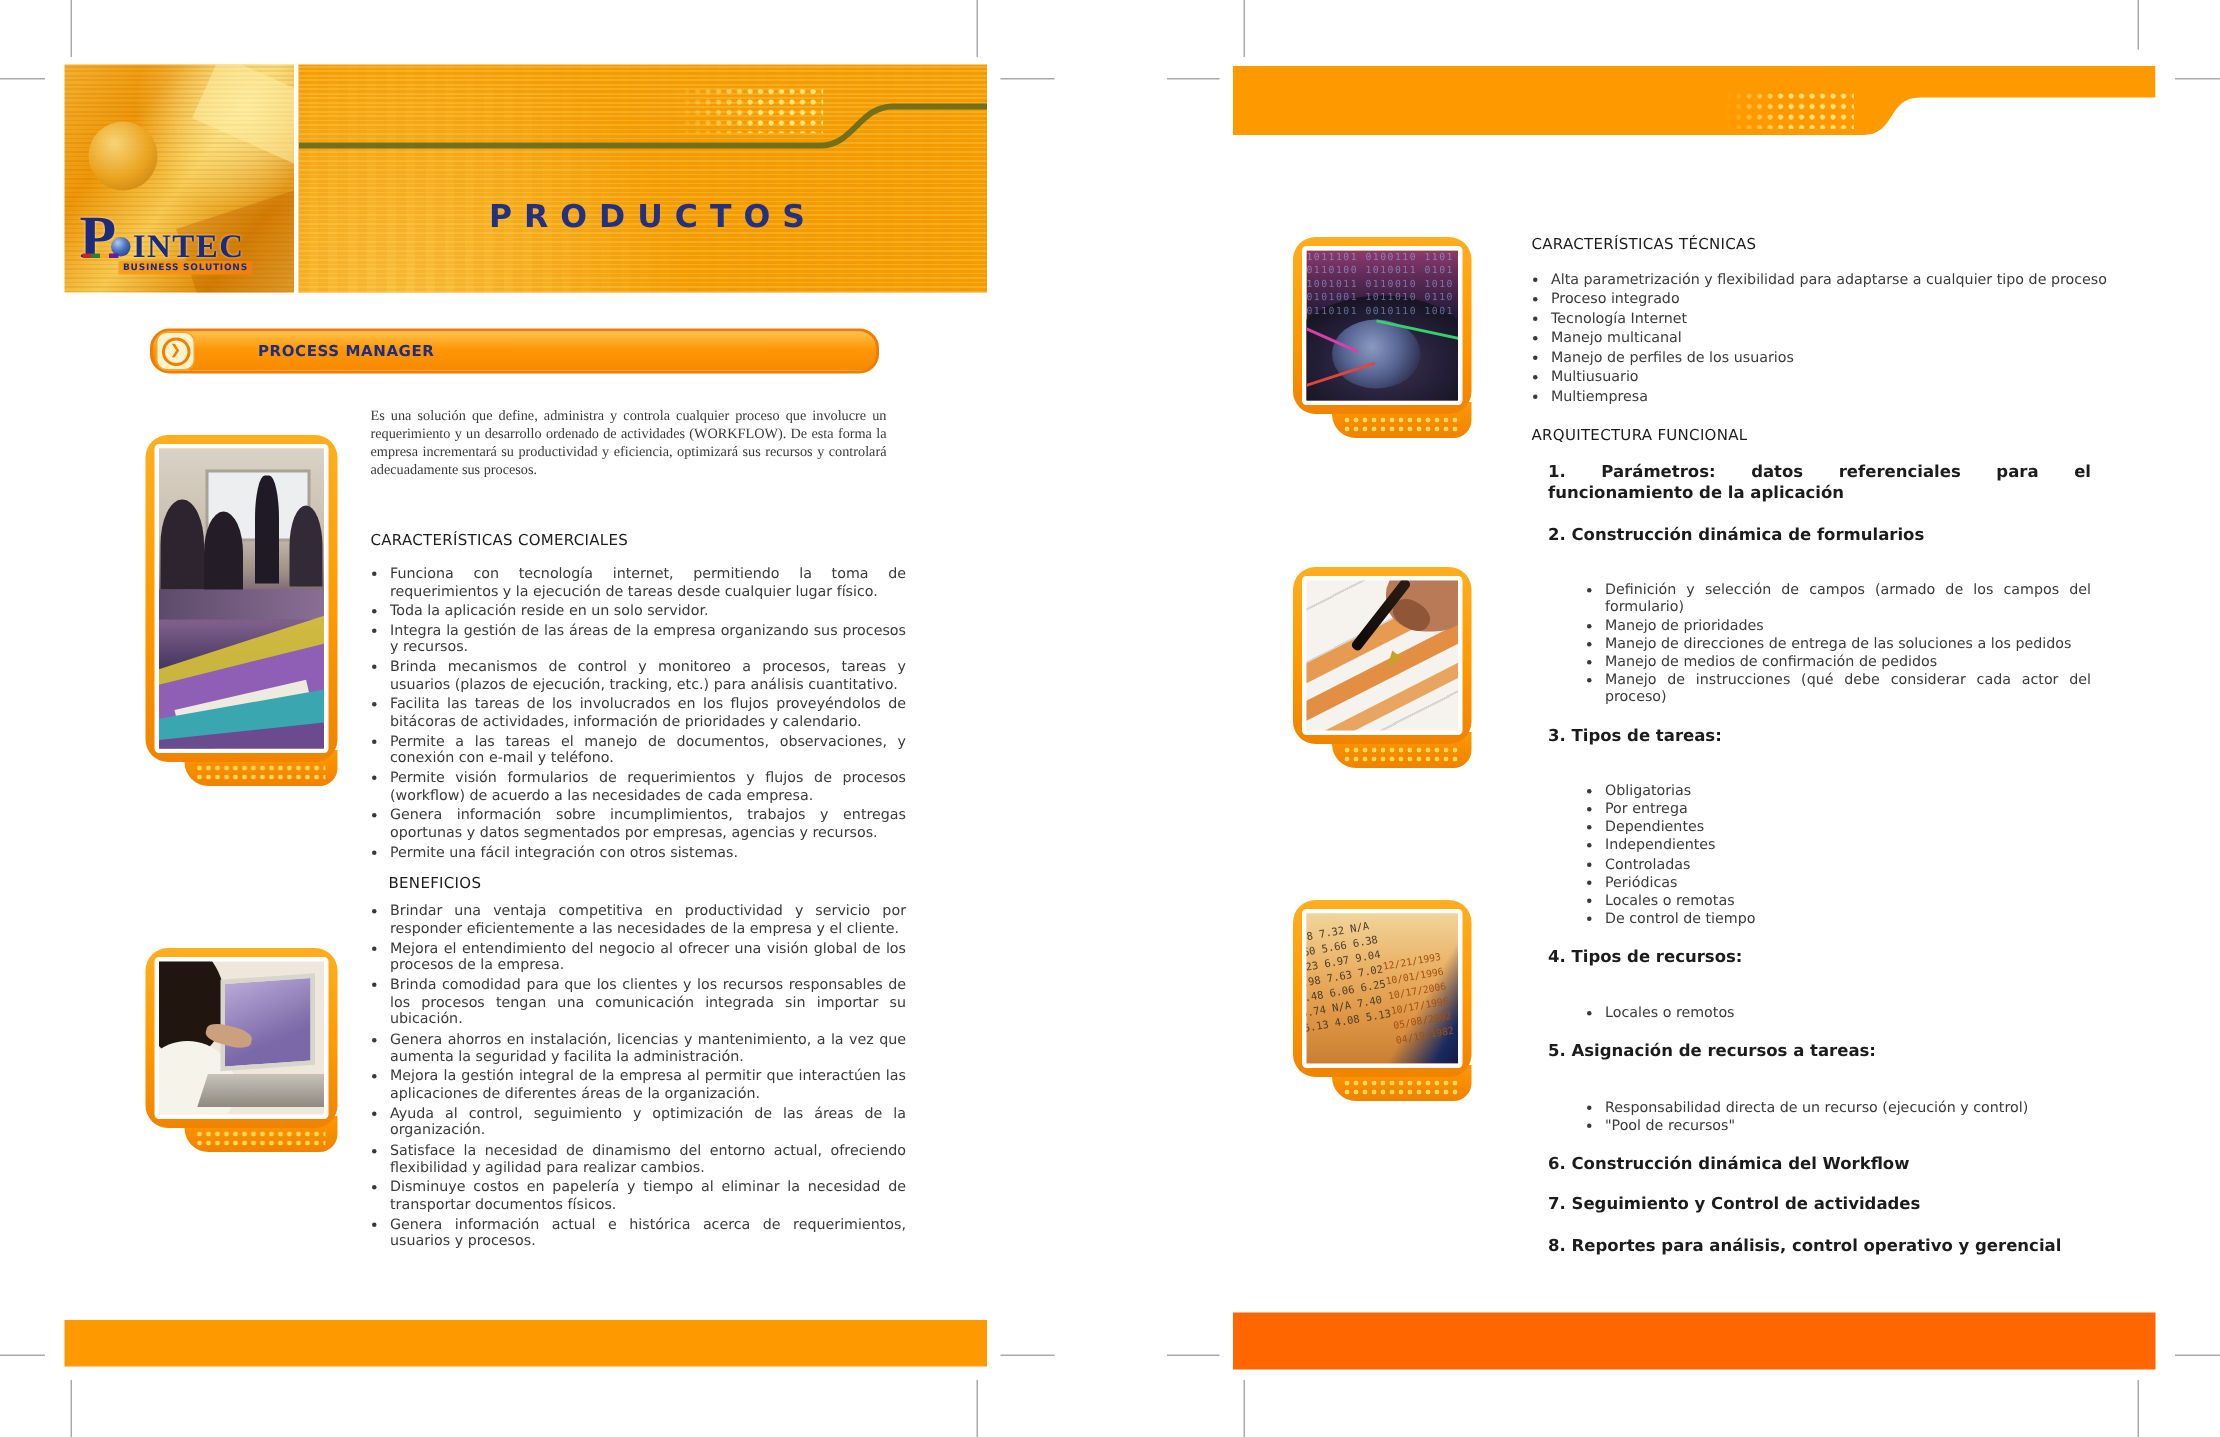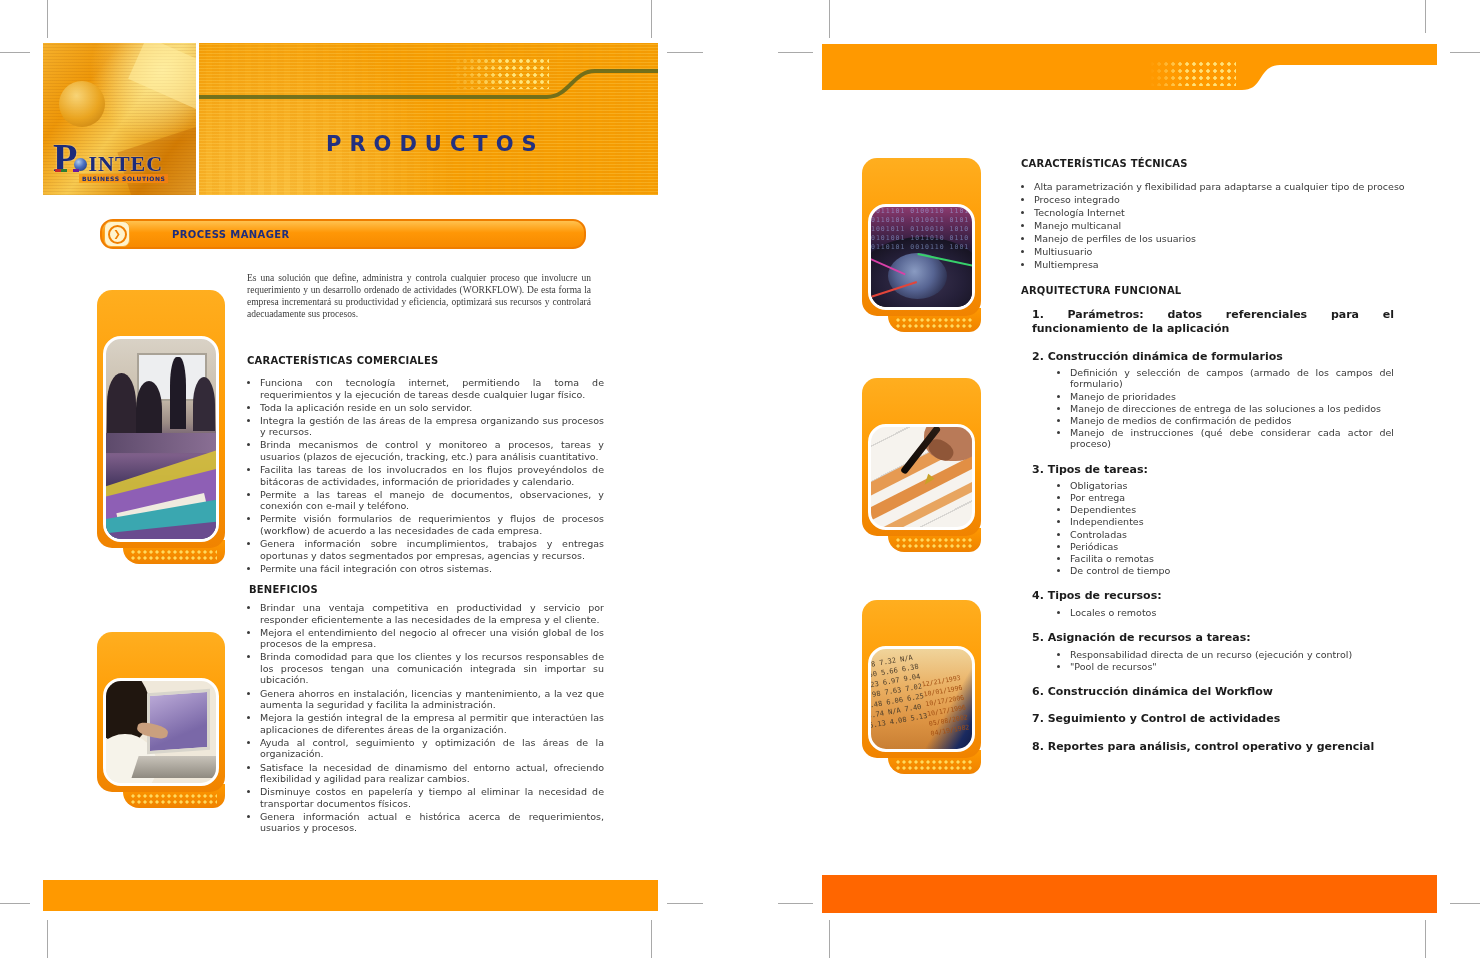--- a/index.html
+++ b/index.html
@@ -49,21 +49,21 @@
       border:2px solid #ef7d00;display:flex;align-items:center;}
   .pm-icon{width:24px;height:24px;margin-left:2px;border-radius:7px;background:#fff3cd;border:1px solid #f9a52a;
       display:flex;align-items:center;justify-content:center;flex:none;}
   .pm-circle{width:15px;height:15px;border:2px solid #f07f00;border-radius:50%;color:#f07f00;font-size:9px;
       font-weight:bold;display:flex;align-items:center;justify-content:center;line-height:1;}
   .pm-label{margin-left:42px;color:#1e2d7c;font-weight:bold;font-size:10px;letter-spacing:.4px;}
   
   .frame{position:absolute;}
   .frame-main{background:linear-gradient(180deg,#ffae1f 0%,#ff9900 55%,#f08300 100%);
       border-radius:15px;padding:6px;position:relative;z-index:2;}
-  .frame-photo{border:3px solid #fff;border-radius:18px;overflow:hidden;position:relative;background:#ddd;margin-top:40px;}
+  .frame-photo{border:3px solid #fff;border-radius:3px;overflow:hidden;position:relative;background:#ddd;}
   .frame-tab{position:relative;z-index:1;margin:-8px 0 0 26px;height:24px;
       background:linear-gradient(180deg,#ff9900,#ef8200);border-radius:0 0 12px 16px;}
   .tabdots{position:absolute;left:8px;right:8px;top:10px;bottom:3px;
       background-image:radial-gradient(circle at 2px 2px,#ffd95e 1.4px,rgba(0,0,0,0) 1.8px);background-size:6px 6px;}
   .ph{position:absolute;}
   
   #photo-meeting{height:200px;background:linear-gradient(180deg,#d9d2c6 0%,#cabfae 28%,#9b8b85 42%,#6e5b6e 50%,#7e5f8a 58%,#4a3a63 72%,#3c3156 100%);}
   .mt-board{left:30%;top:8%;width:60%;height:22%;background:#edeef0;box-shadow:0 0 0 2px #a9a296;}
   .mt-p1{left:1%;top:17%;width:26%;height:30%;background:#2e2430;border-radius:50% 50% 0 0;}
   .mt-p2{left:27%;top:21%;width:24%;height:28%;background:#241d28;border-radius:50% 50% 0 0;}
@@ -110,36 +110,36 @@
       border-top:11px solid #c9a227;transform:rotate(38deg);}
   
   #photo-numbers{height:100px;background:
       linear-gradient(300deg,#101b45 0%,#1a2a60 10%,rgba(26,42,96,0) 30%),
       linear-gradient(180deg,#f0d49b 0%,#eab063 38%,#de9544 70%,#c97f33 100%);}
   .nm-rows{left:-8%;top:2%;width:120%;font-family:"DejaVu Sans Mono",monospace;font-size:7px;line-height:10px;
       color:#4c3d2a;white-space:pre-line;transform:rotate(-10deg);}
   .nm-dates{right:-2%;top:26%;width:48%;font-family:"DejaVu Sans Mono",monospace;font-size:6.5px;line-height:10px;
       color:#a34f12;white-space:pre-line;transform:rotate(-10deg);}
   
-  .heading{font-size:10px;font-weight:bold;color:#1c1c1c;letter-spacing:.2px;}
+  .heading{font-size:10px;font-weight:normal;color:#1c1c1c;letter-spacing:.2px;}
   .para{font-size:9.5px;line-height:1.26;text-align:justify;color:#3a3a3a;font-family:Liberation Serif, serif;}
   ul.b{margin:0;padding-left:13px;list-style:disc outside;}
   ul.b li{font-size:9.5px;line-height:1.22;color:#3a3a3a;text-align:justify;margin:0 0 1.5px;}
   #l-intro{left:247px;top:273px;width:344px;}
   #l-com-h{left:247px;top:355px;}
   #l-com-list{left:247px;top:377px;width:344px;}
-  #l-ben-h{left:249px;top:584px;}
+  #l-ben-h{left:259px;top:584px;}
   #l-ben-list{left:247px;top:602px;width:344px;}
   #r-tech-h{left:1021px;top:158px;}
   #r-tech-list{left:1021px;top:181px;width:372px;}
   #r-arch-h{left:1021px;top:285px;}
   #r-arch-wrap{left:1032px;top:308px;width:362px;}
   .arch-item{margin-bottom:13px;}
   .arch-title{font-size:11px;font-weight:bold;color:#1c1c1c;line-height:1.3;text-align:justify;}
-  .arch-item ul.b{margin-top:3px;padding-left:0;margin-left:26px;padding-left:12px;}
+  .arch-item ul.b{margin-top:24px;padding-left:0;margin-left:26px;padding-left:12px;}
   .arch-item ul.b li{margin-bottom:.5px;}
   
   #rheader{left:822px;top:44px;width:615px;height:46px;}
   #rheader-dots{left:328px;top:18px;width:86px;height:24px;
       background-image:radial-gradient(circle at 2px 2px,#ffe27a 1.5px,rgba(0,0,0,0) 1.9px);background-size:7px 7px;
       -webkit-mask-image:linear-gradient(90deg,rgba(0,0,0,0),#000 45%);
       mask-image:linear-gradient(90deg,rgba(0,0,0,0),#000 45%);}
   #lfooter{left:43px;top:880px;width:615px;height:31px;background:#FF9900;}
   #rfooter{left:822px;top:875px;width:615px;height:38px;background:#FF6600;}
 </style>
@@ -362,21 +362,21 @@
     <div class="arch-item">
       <div class="arch-title">3. Tipos de tareas:</div>
       <ul class="b">
 
       <li>Obligatorias</li>
         <li>Por entrega</li>
         <li>Dependientes</li>
         <li>Independientes</li>
         <li>Controladas</li>
         <li>Periódicas</li>
-        <li>Facilita o remotas</li>
+        <li>Locales o remotas</li>
         <li>De control de tiempo</li>
       </ul>
     </div>
 
     <div class="arch-item">
       <div class="arch-title">4. Tipos de recursos:</div>
       <ul class="b">
 
       <li>Locales o remotos</li>
       </ul>

